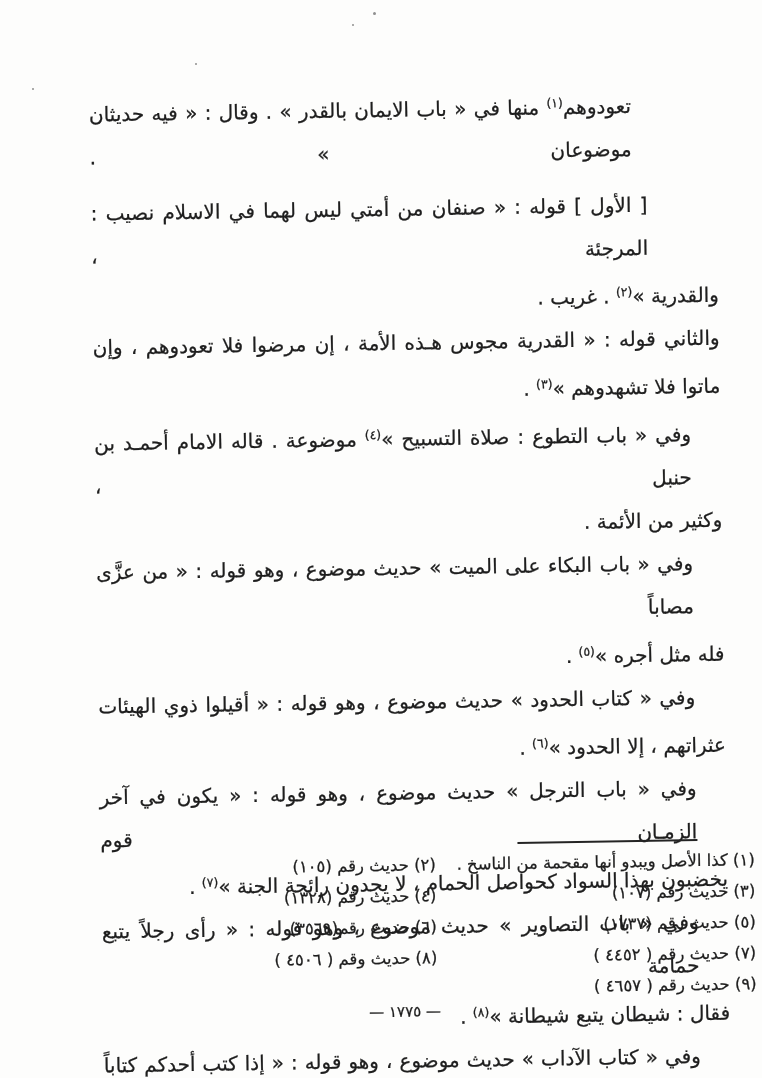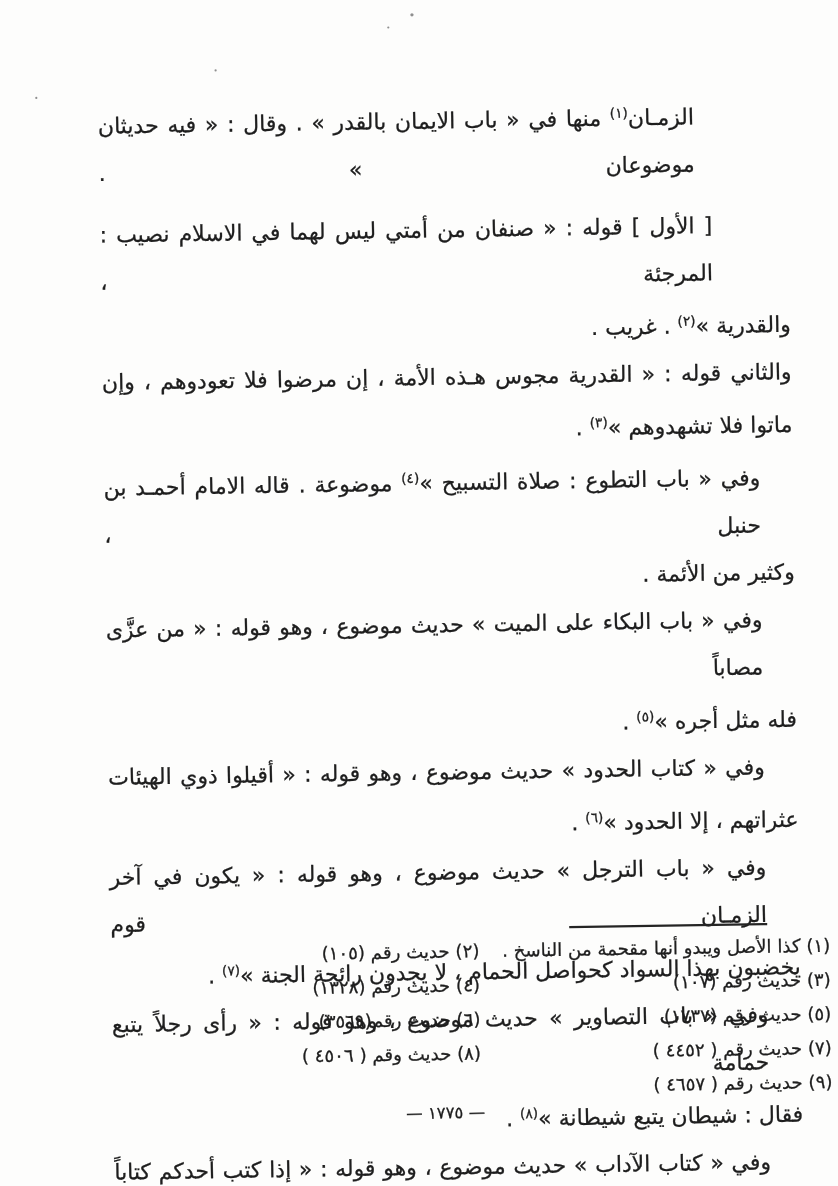--- a/index.html
+++ b/index.html
@@ -31,21 +31,21 @@
   .s2{left:352px;top:24px;width:2px;height:2px;}
   .s3{left:195px;top:63px;width:2px;height:2px;}
   .s4{left:32px;top:88px;width:2px;height:2px;}
 </style>
 </head>
 <body>
 
 <div class="rot">
 
   <main class="text-block">
-    <div class="line stretch first-gap" style="padding-right:85px"><span>الزمـان</span><span class="sup">(١)</span><span> منها في « باب الايمان بالقدر » . وقال : « فيه حديثان موضوعان » .</span></div>
+    <div class="line stretch first-gap" style="padding-right:85px"><span>تعودوهم</span><span class="sup">(١)</span><span> منها في « باب الايمان بالقدر » . وقال : « فيه حديثان موضوعان » .</span></div>
     <div class="line stretch" style="padding-right:70px"><span>[ الأول ] قوله : « صنفان من أمتي ليس لهما في الاسلام نصيب : المرجئة ،</span></div>
     <div class="line"><span>والقدرية »</span><span class="sup">(٢)</span><span> . غريب .</span></div>
     <div class="line stretch"><span>والثاني قوله : « القدرية مجوس هـذه الأمة ، إن مرضوا فلا تعودوهم ، وإن</span></div>
     <div class="line"><span>ماتوا فلا تشهدوهم »</span><span class="sup">(٣)</span><span> .</span></div>
     <div class="line stretch" style="padding-right:30px"><span>وفي « باب التطوع : صلاة التسبيح »</span><span class="sup">(٤)</span><span> موضوعة . قاله الامام أحمـد بن حنبل ،</span></div>
     <div class="line"><span>وكثير من الأئمة .</span></div>
     <div class="line stretch" style="padding-right:30px"><span>وفي « باب البكاء على الميت » حديث موضوع ، وهو قوله : « من عزَّى مصاباً</span></div>
     <div class="line"><span>فله مثل أجره »</span><span class="sup">(٥)</span><span> .</span></div>
     <div class="line stretch" style="padding-right:30px"><span>وفي « كتاب الحدود » حديث موضوع ، وهو قوله : « أقيلوا ذوي الهيئات</span></div>
     <div class="line"><span>عثراتهم ، إلا الحدود »</span><span class="sup">(٦)</span><span> .</span></div>

